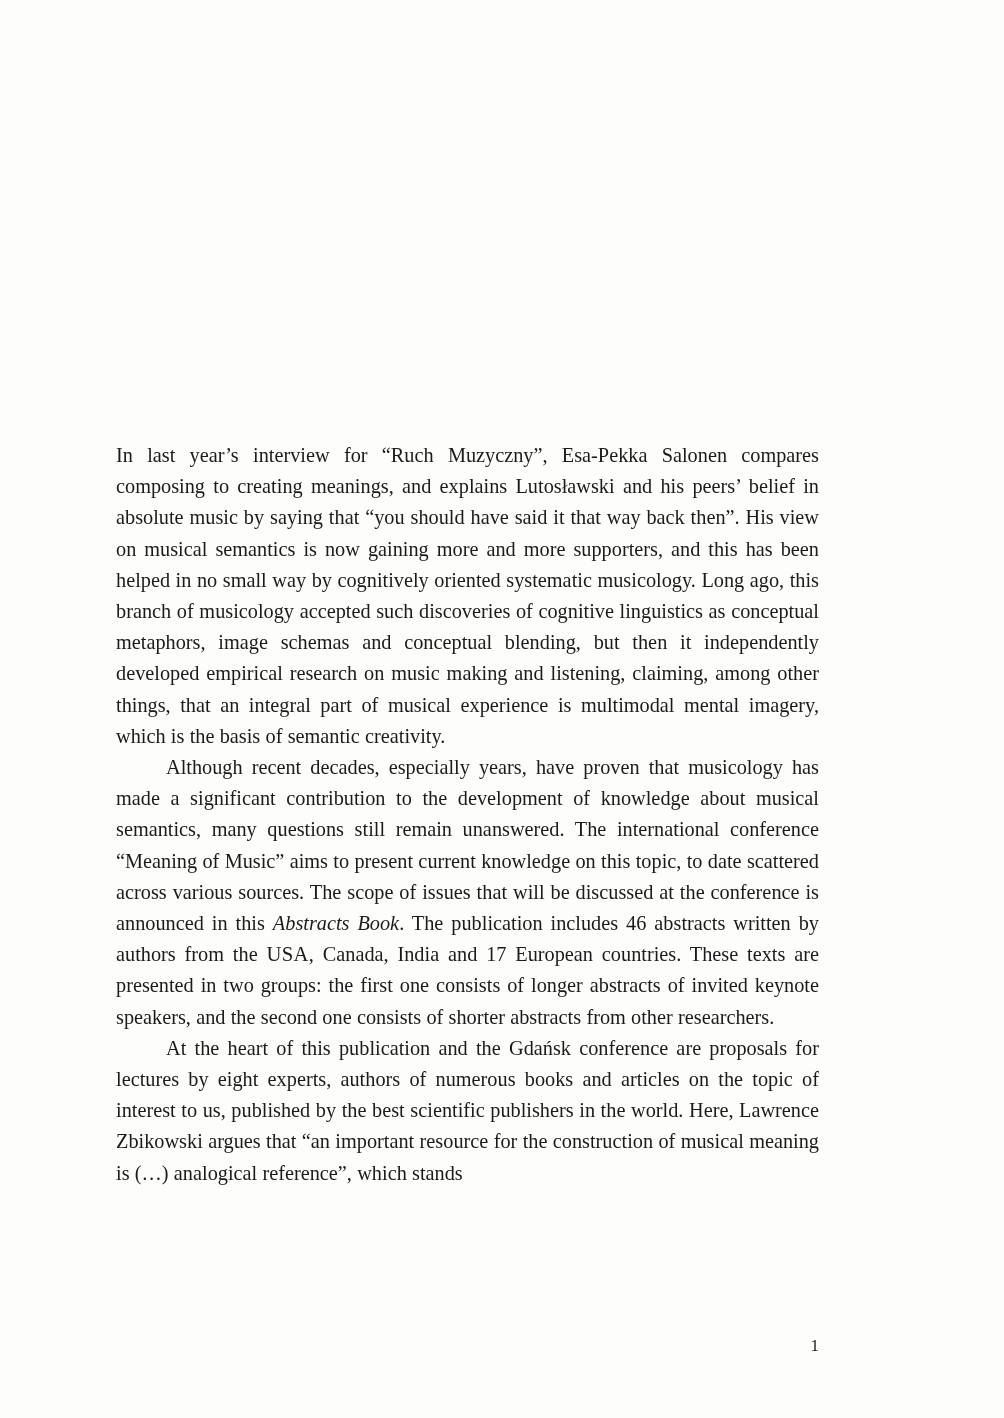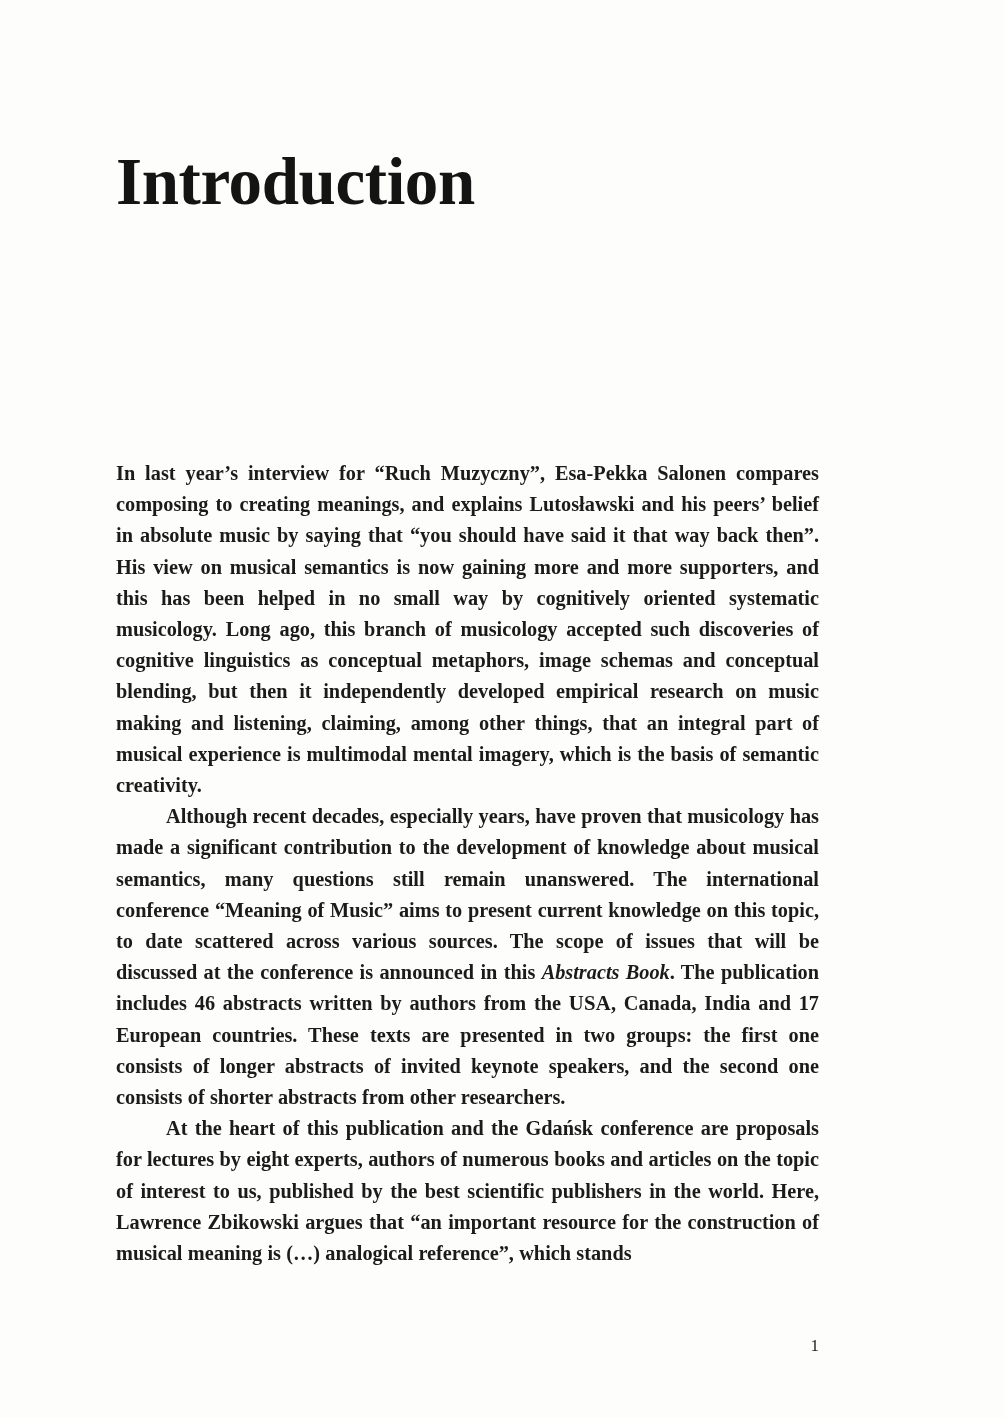--- a/index.html
+++ b/index.html
@@ -33,23 +33,22 @@
     letter-spacing: -0.4px;
     color: #141414;
     line-height: 1.0;
     white-space: nowrap;
   }
 
   
   .text-column {
     position: absolute;
     left: 116px;
-    top: 458px;
+    top: 440px;
     width: 703px;
-    font-weight: bold;
   }
 
   .body-par {
     margin: 0;
     font-size: 20.3px;
     line-height: 31.2px;
     text-align: justify;
     text-justify: inter-word;
     color: #1b1b1b;
     hyphens: manual;
@@ -81,21 +80,20 @@
     font-size: 17px;
     color: #1b1b1b;
     line-height: 1;
   }
 </style>
 </head>
 <body>
 
 <div class="page">
 
-  <h1 class="chapter-title">Introduction</h1>
 
   <div class="text-column">
 
   <p class="body-par" style="text-indent: 0px;"><span>In last year’s interview for “Ruch Muzyczny”, Esa-Pekka Salonen compares composing to creating meanings, and explains Lutosławski and his peers’ belief in absolute music by saying that “you should have said it that way back then”. His view on musical semantics is now gaining more and more supporters, and this has been helped in no small way by cognitively oriented systematic musicology. Long ago, this branch of musicology accepted such discoveries of cognitive linguistics as conceptual metaphors, image schemas and conceptual blending, but then it independently developed empirical research on music making and listening, claiming, among other things, that an integral part of musical experience is multimodal mental imagery, which is the basis of semantic creativity.</span></p>
       <p class="body-par"><span>Although recent decades, especially years, have proven that musicology has made a significant contribution to the development of knowledge about musical semantics, many questions still remain unanswered. The international conference “Meaning of Music” aims to present current knowledge on this topic, to date scattered across various sources. The scope of issues that will be discussed at the conference is announced in this </span><i>Abstracts Book</i><span>. The publication includes 46 abstracts written by authors from the </span><span class="smallcaps">USA</span><span>, Canada, India and 17 European countries. These texts are presented in two groups: the first one consists of longer abstracts of invited keynote speakers, and the second one consists of shorter abstracts from other researchers.</span></p>
       <p class="body-par"><span>At the heart of this publication and the Gdańsk conference are proposals for lectures by eight experts, authors of numerous books and articles on the topic of interest to us, published by the best scientific publishers in the world. Here, Lawrence Zbikowski argues that “an important resource for the construction of musical meaning is (…) analogical reference”, which stands</span></p>
     </div>
 
   <div class="folio">1</div>
 

